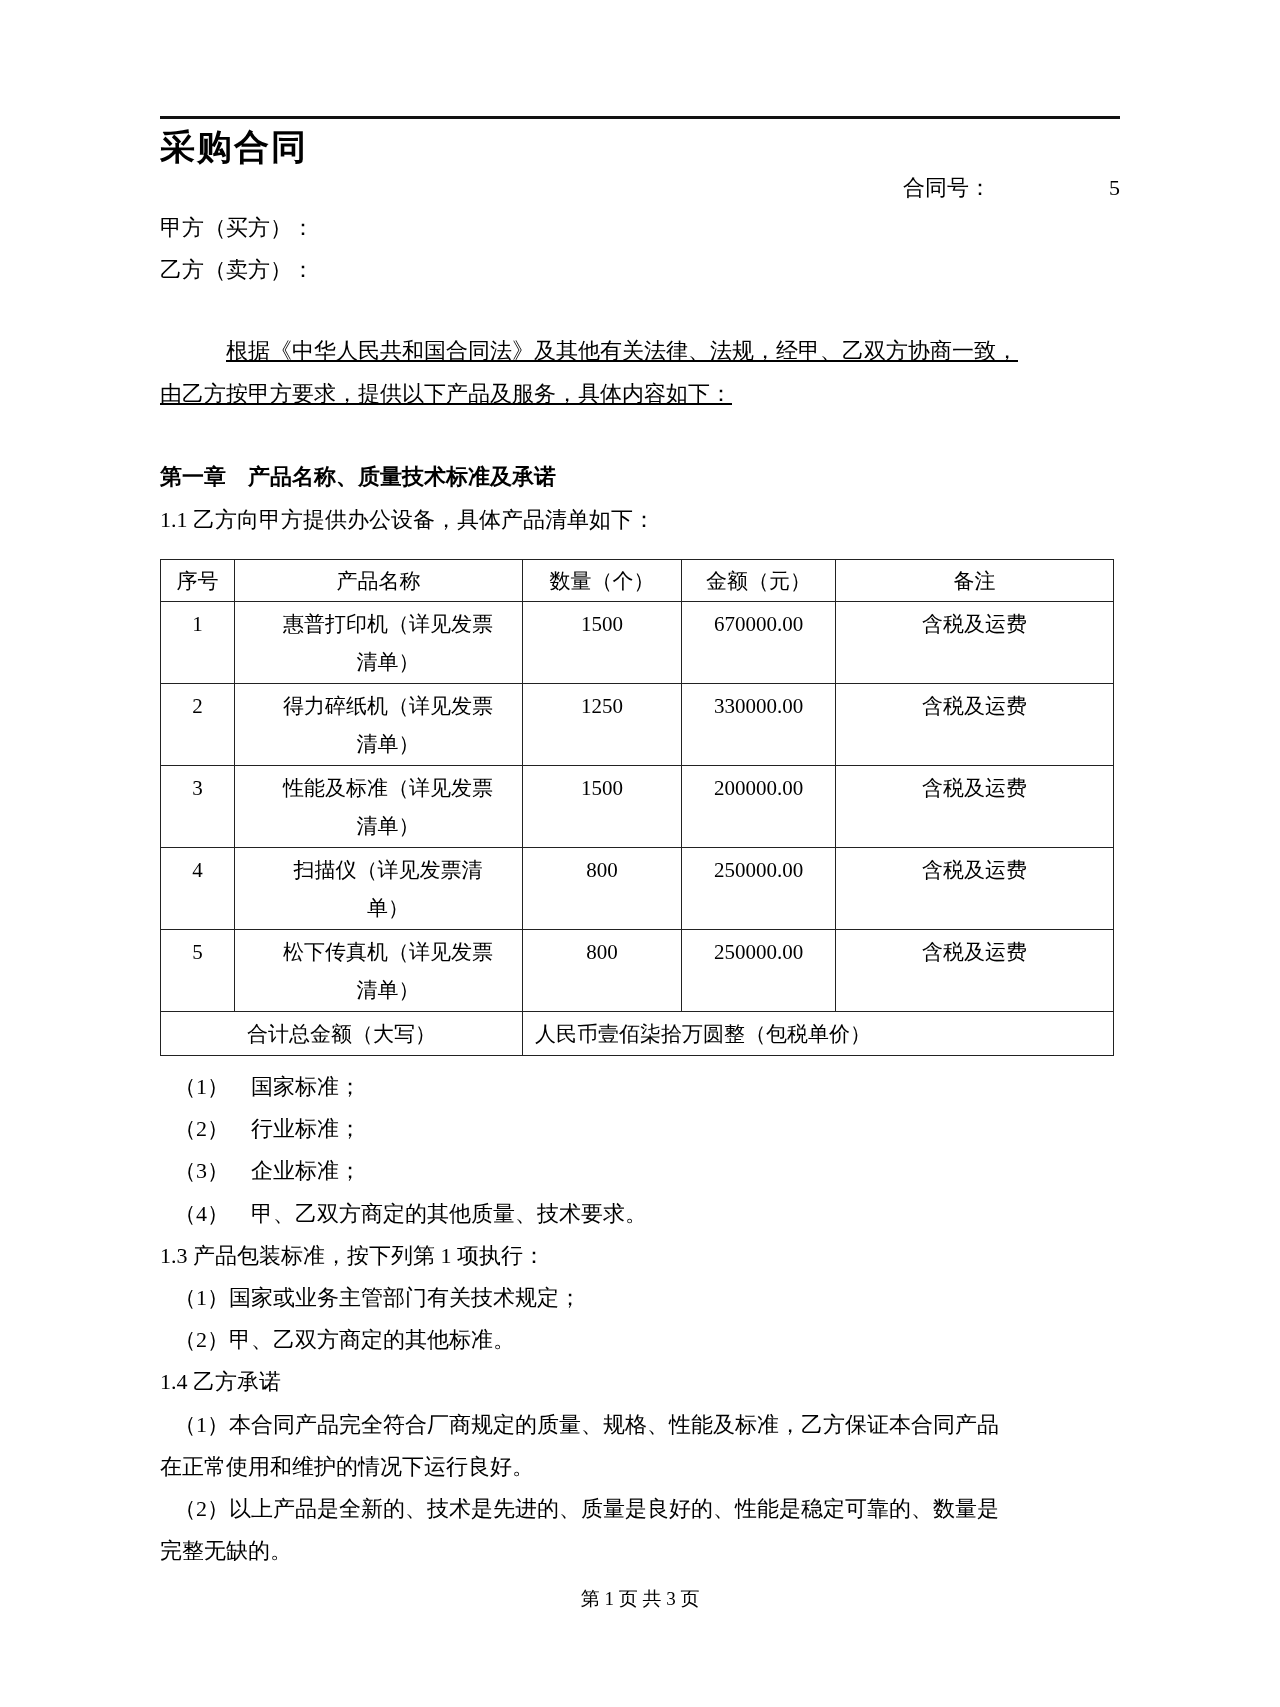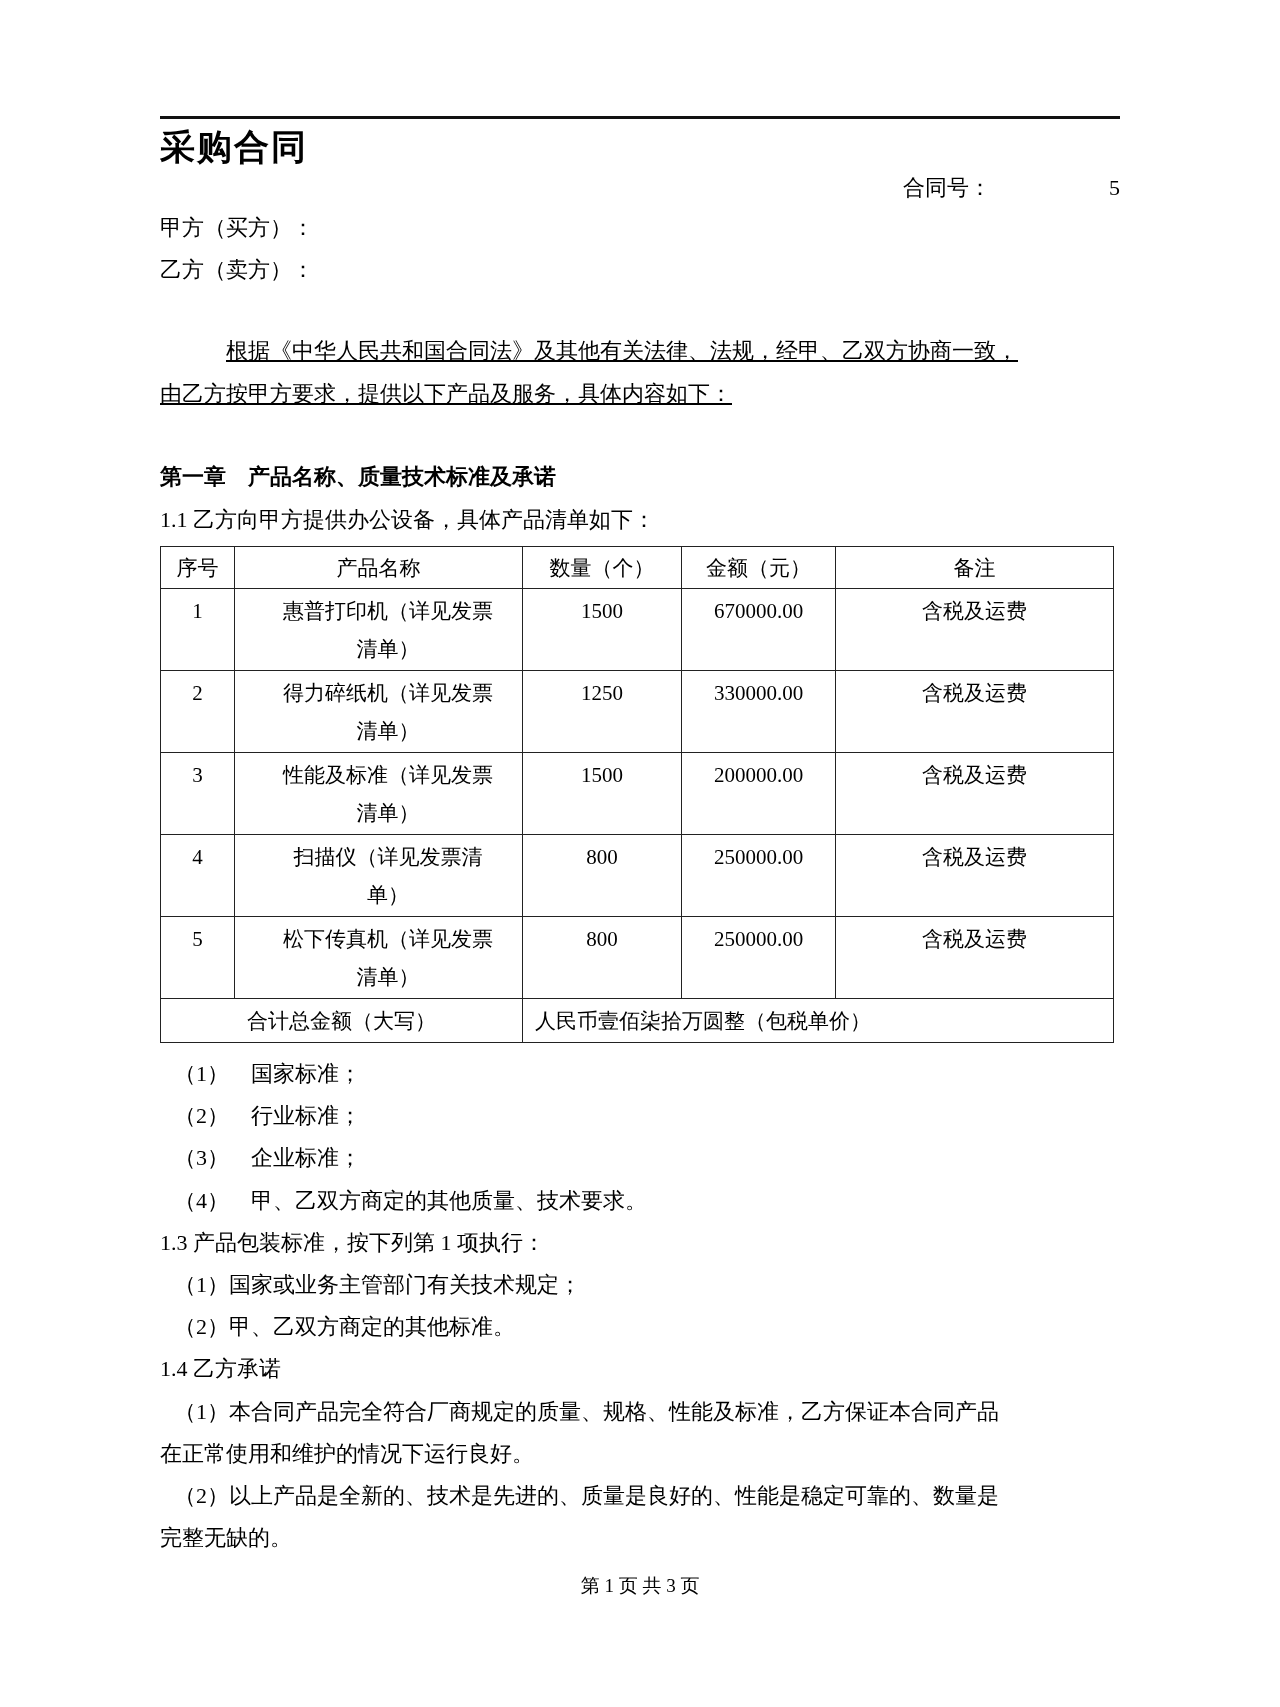--- a/index.html
+++ b/index.html
@@ -44,21 +44,21 @@
   .chapter-heading {
     margin-top: 40px;
     font-weight: bold;
     line-height: 43px;
   }
   .s11-line { line-height: 43px; }
   table.product-table {
     border-collapse: collapse;
     table-layout: fixed;
     width: 953px;
-    margin-top: 5px;
+    margin-top: 18px;
     border-radius: 30px;
   }
   .product-table td, .product-table th {
     border: 1.5px solid #222222;
     font-weight: normal;
     font-size: 21px;
     text-align: center;
     overflow: hidden;
   }
   .product-table thead tr { height: 42px; }

